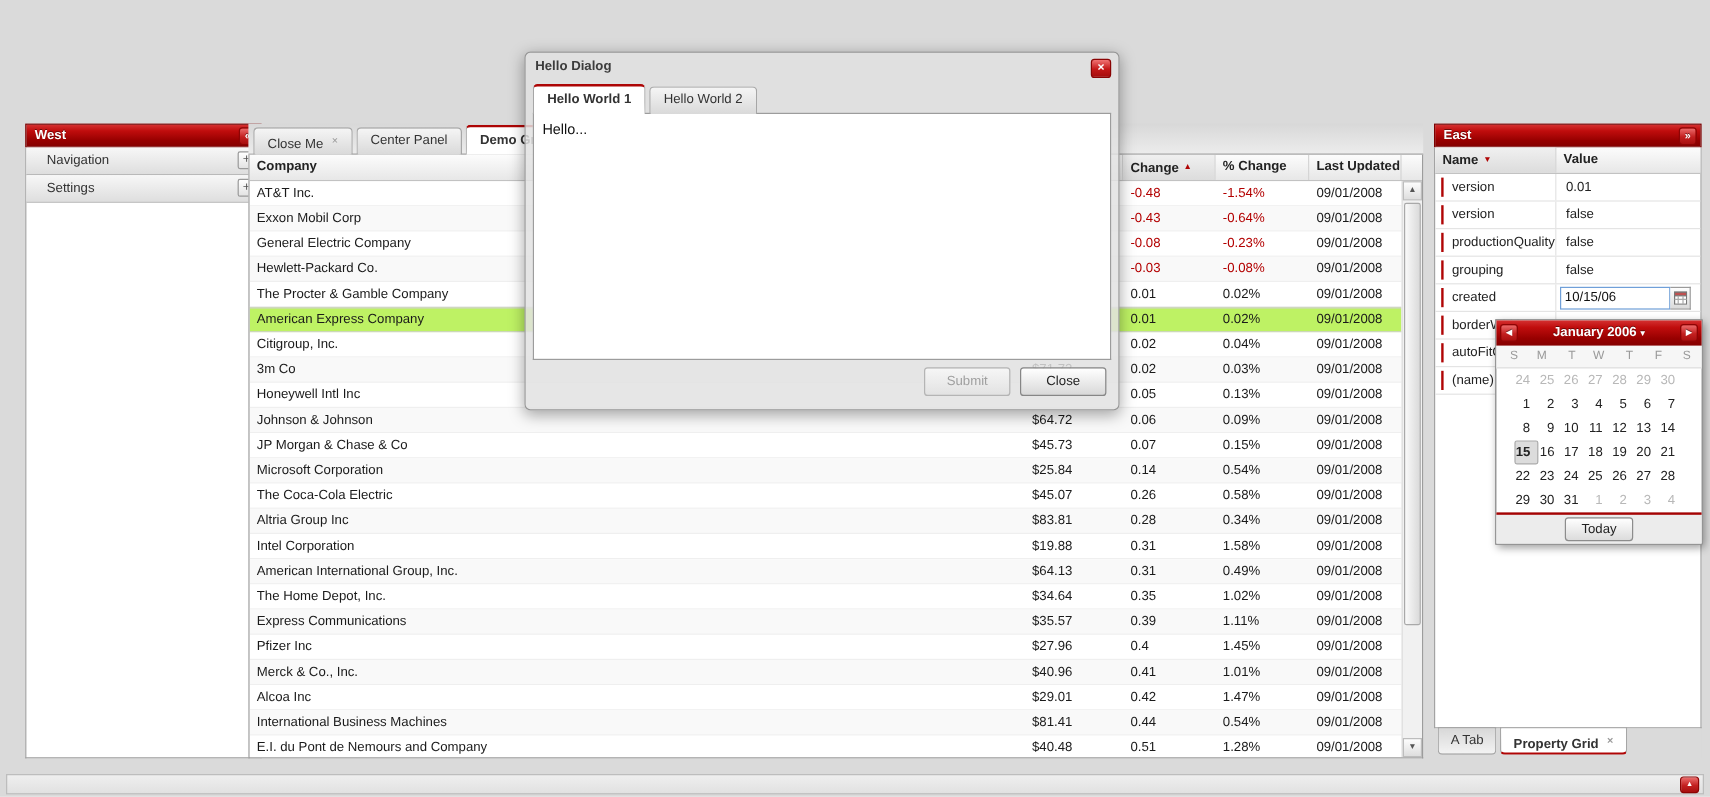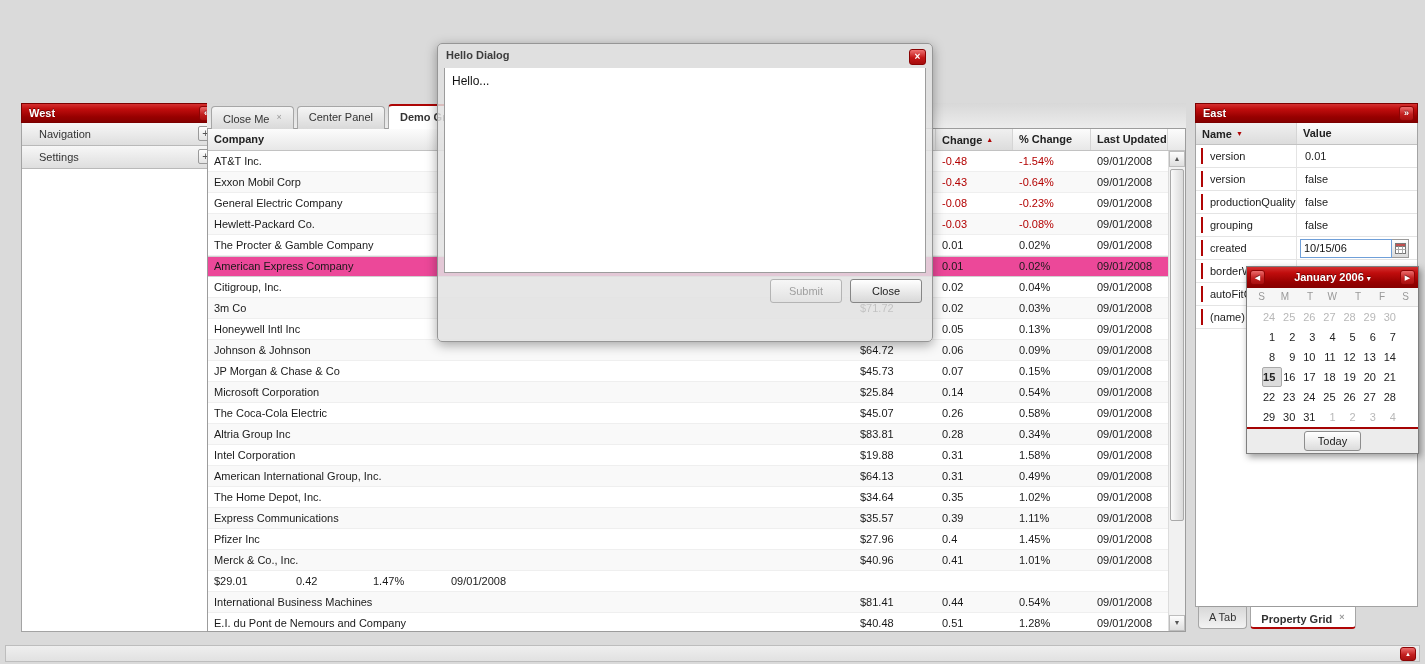--- a/index.html
+++ b/index.html
@@ -47,21 +47,21 @@
     background:#fff; border:1px solid #9c9c9c; border-top:none; overflow:hidden; }
   .ghdr { display:flex; height:22px; background:linear-gradient(#fcfcfc,#e7e7e7); border-bottom:1px solid #c2c2c2; }
   .gh { line-height:21px; padding:0 6px; font-weight:bold; color:#222;
     border-right:1px solid #d5d5d5; white-space:nowrap; overflow:hidden; cursor:pointer; }
   .gh.sorted { background:linear-gradient(#f0f0f0,#dcdcdc); }
   .sortarrow { color:#b00505; font-size:7px; margin-left:4px; vertical-align:2px; }
   .w-co{width:646px;} .w-pr{width:82px;} .w-ch{width:77px;} .w-pc{width:78px;} .w-lu{width:77px;}
   .grows { position:absolute; top:22px; left:0; right:17px; bottom:0; overflow:hidden; }
   .grow { display:flex; height:21px; border-bottom:1px solid #efefef; cursor:pointer; background:#fff; }
   .grow.alt { background:#f9f9f9; }
-  .grow.selected { background:#ec4899; border-bottom:1px solid #d0d0d0; box-shadow: inset 0 1px 0 #d0d0d0; }
+  .grow.selected { background:#bef264; border-bottom:1px solid #d0d0d0; box-shadow: inset 0 1px 0 #d0d0d0; }
   .gc { line-height:20px; padding:0 6px; white-space:nowrap; overflow:hidden; color:#1a1a1a; }
   .gc.neg { color:#b30000; }
   
   .vscroll { position:absolute; top:22px; right:0; width:17px; bottom:0;
     background:#f1f1f1; border-left:1px solid #dcdcdc; }
   .sbtn { position:absolute; left:0; width:16px; height:16px; cursor:pointer;
     background:linear-gradient(#fdfdfd,#dedede); border:1px solid #bdbdbd;
     text-align:center; line-height:14px; font-size:7px; color:#555; }
   .sbtn.up { top:0; } .sbtn.down { bottom:0; }
   .sthumb { position:absolute; left:1px; top:18px; width:14px; height:352px; cursor:pointer;
@@ -298,20 +298,21 @@
           <div class="gc w-lu">09/01/2008</div>
         </div>
         <div class="grow alt">
           <div class="gc w-co">Merck &amp; Co., Inc.</div>
           <div class="gc w-pr">$40.96</div>
           <div class="gc w-ch">0.41</div>
           <div class="gc w-pc">1.01%</div>
           <div class="gc w-lu">09/01/2008</div>
         </div>
         <div class="grow">
+          <div class="gc w-co">Alcoa Inc</div>
           <div class="gc w-pr">$29.01</div>
           <div class="gc w-ch">0.42</div>
           <div class="gc w-pc">1.47%</div>
           <div class="gc w-lu">09/01/2008</div>
         </div>
         <div class="grow alt">
           <div class="gc w-co">International Business Machines</div>
           <div class="gc w-pr">$81.41</div>
           <div class="gc w-ch">0.44</div>
           <div class="gc w-pc">0.54%</div>
@@ -471,20 +472,24 @@
       </div>
     </div>
   <div class="dpfooter">
     <button class="todaybtn">Today</button>
   </div>
 </div>
 
 <div id="dialog">
   <div class="dhdr">Hello Dialog</div>
   <div class="dclose">×</div>
+  <div class="dtabs" id="dialog-tabs">
+      <div class="tab active"><span>Hello World 1</span></div>
+      <div class="tab"><span>Hello World 2</span></div>
+    </div>
   <div class="dbody">
     <span>Hello...</span>
   </div>
   <div class="dfooter" id="dialog-buttons">
       <button class="btn disabled" disabled="">Submit</button>
       <button class="btn">Close</button>
     </div>
 </div>
 
 <div id="south">

